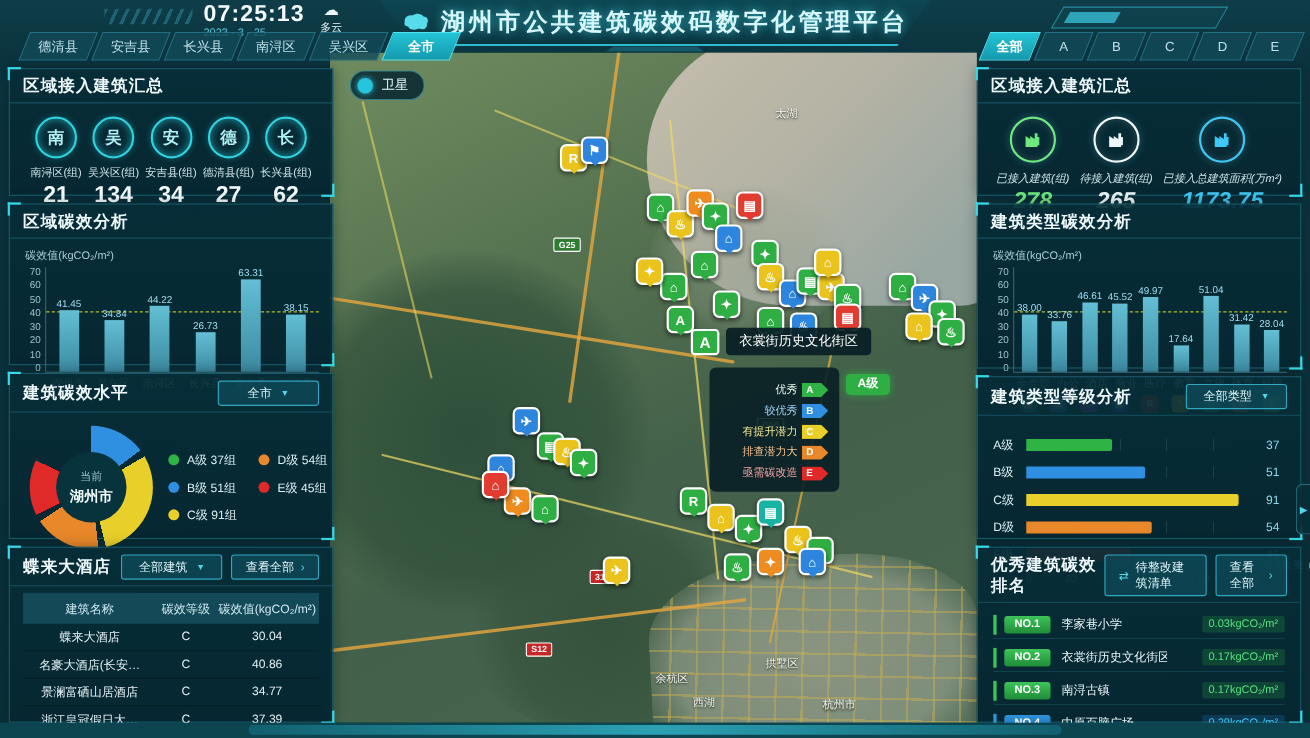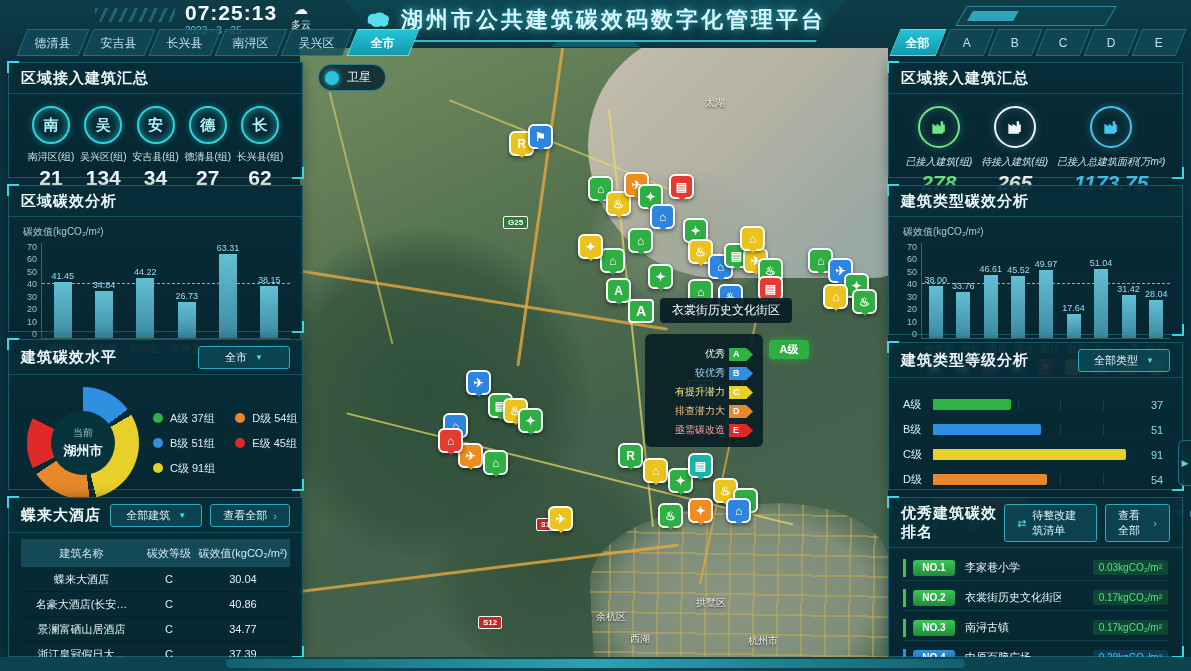--- a/index.html
+++ b/index.html
@@ -429,21 +429,21 @@
         </div>
       </div>
     <div id="maplabels">
         <span class="maplabel" style="left: 405px; top: 48px;">太湖</span>
         <span class="maplabel" style="left: 296px; top: 562px;">余杭区</span>
         <span class="maplabel" style="left: 330px; top: 584px;">西湖</span>
         <span class="maplabel" style="left: 396px; top: 548px;">拱墅区</span>
         <span class="maplabel" style="left: 448px; top: 586px;">杭州市</span>
         <span class="shield green" style="left: 203px; top: 168px;">G25</span>
         <span class="shield green" style="left: 388px; top: 332px;">G50</span>
-        <span class="shield red" style="left: 178px; top: 568px;">S12</span>
+        <span class="shield red" style="left: 178px; top: 536px;">S12</span>
         <span class="shield red" style="left: 236px; top: 470px;">318</span>
       </div>
 
     <div class="tooltip" style="left:328px;top:250px">
       <span class="tip-grade">A</span>
       <span class="tip-text">衣裳街历史文化街区</span>
     </div>
 
     <div class="map-legend" style="left:345px;top:286px">
       <div id="legend-rows">

